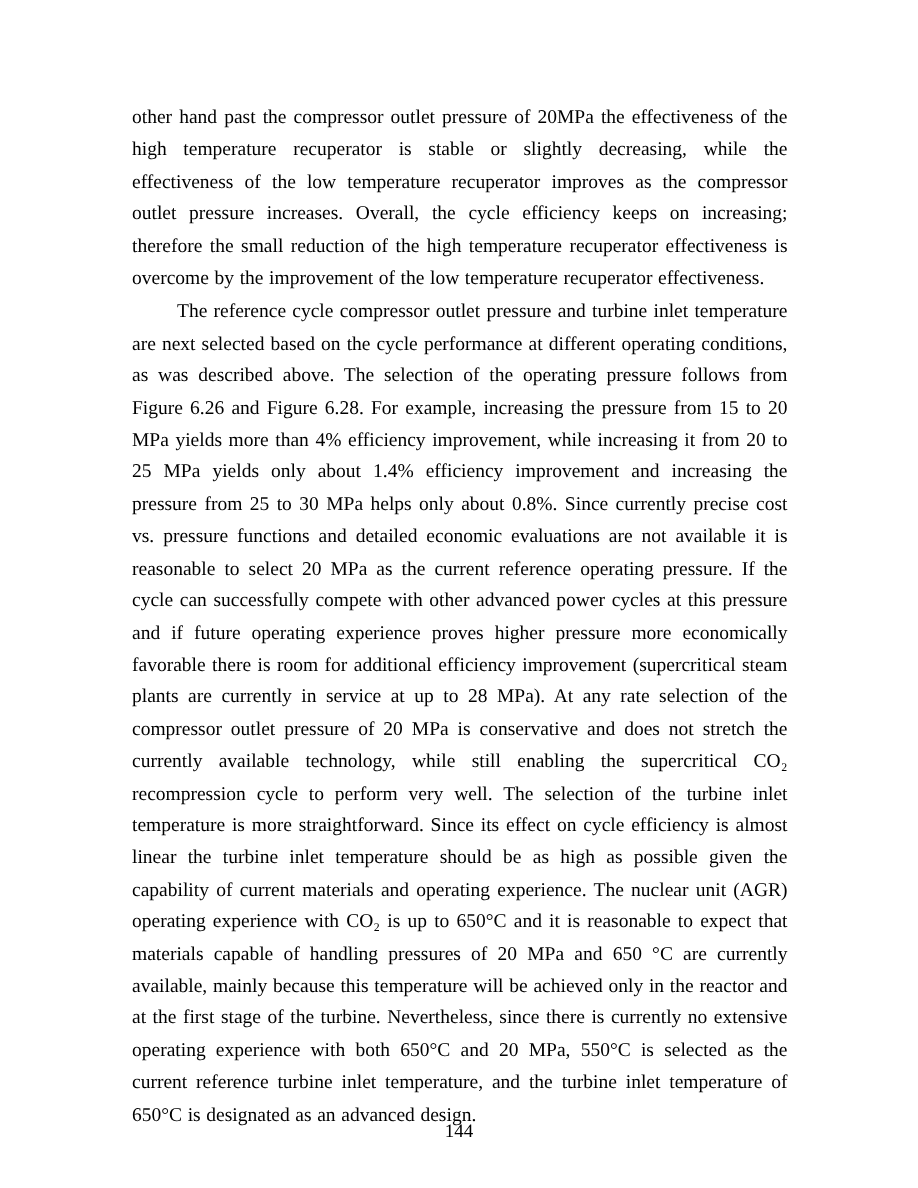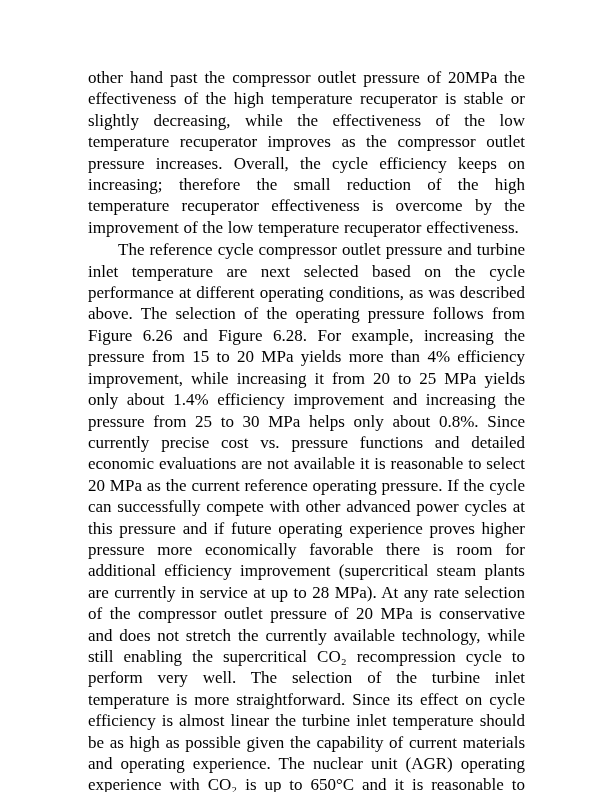--- a/index.html
+++ b/index.html
@@ -18,21 +18,21 @@
     overflow: hidden;
   }
   .content {
     position: absolute;
     top: 67px;
     left: 88px;
     width: 437px;
   }
   .para {
     margin: 0;
-    font-size: 17px;
+    font-size: 13px;
     line-height: 21.4px;
     text-align: justify;
     word-spacing: 0.5px;
   }
   .para.indented {
     text-indent: 30px;
     margin-top: 1px;
   }
   .page-number {
     position: absolute;
@@ -45,13 +45,14 @@
   }
 </style>
 </head>
 <body>
 
 <div class="page">
   <div class="content">
     <p class="para">other hand past the compressor outlet pressure of 20MPa the effectiveness of the high temperature recuperator is stable or slightly decreasing, while the effectiveness of the low temperature recuperator improves as the compressor outlet pressure increases.  Overall, the cycle efficiency keeps on increasing; therefore the small reduction of the high temperature recuperator effectiveness is overcome by the improvement of the low temperature recuperator effectiveness.</p>
     <p class="para indented">The reference cycle compressor outlet pressure and turbine inlet temperature are next selected based on the cycle performance at different operating conditions, as was described above.  The selection of the operating pressure follows from Figure 6.26 and Figure 6.28.  For example, increasing the pressure from 15 to 20 MPa yields more than 4% efficiency improvement, while increasing it from 20 to 25 MPa yields only about 1.4% efficiency improvement and increasing the pressure from 25 to 30 MPa helps only about 0.8%.  Since currently precise cost vs. pressure functions and detailed economic evaluations are not available it is reasonable to select 20 MPa as the current reference operating pressure.  If the cycle can successfully compete with other advanced power cycles at this pressure and if future operating experience proves higher pressure more economically favorable there is room for additional efficiency improvement (supercritical steam plants are currently in service at up to 28 MPa).  At any rate selection of the compressor outlet pressure of 20 MPa is conservative and does not stretch the currently available technology, while still enabling the supercritical CO₂ recompression cycle to perform very well.  The selection of the turbine inlet temperature is more straightforward. Since its effect on cycle efficiency is almost linear the turbine inlet temperature should be as high as possible given the capability of current materials and operating experience.  The nuclear unit (AGR) operating experience with CO₂ is up to 650°C and it is reasonable to expect that materials capable of handling pressures of 20 MPa and 650 °C are currently available, mainly because this temperature will be achieved only in the reactor and at the first stage of the turbine.  Nevertheless, since there is currently no extensive operating experience with both 650°C and 20 MPa, 550°C is selected as the current reference turbine inlet temperature, and the turbine inlet temperature of 650°C is designated as an advanced design.</p>
   </div>
+  <div class="page-number">144</div>
 </div>
 
 </body></html>

